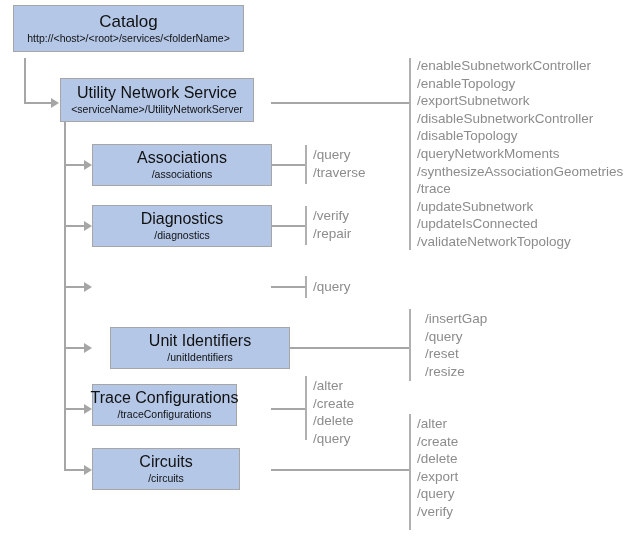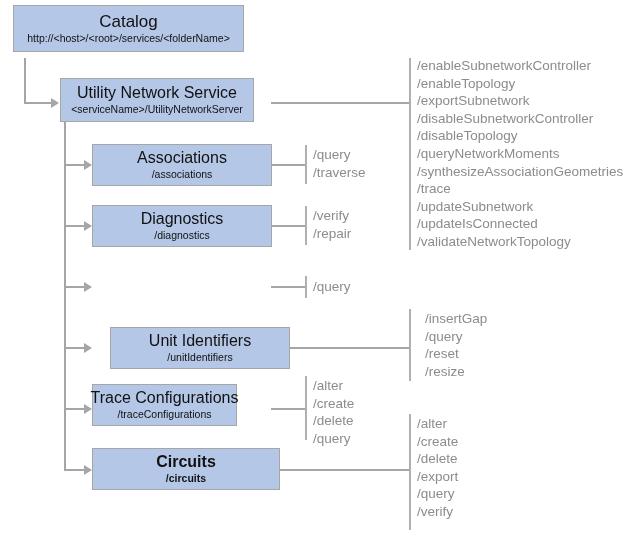--- a/index.html
+++ b/index.html
@@ -95,21 +95,21 @@
   <div class="node" style="left:92px;top:327px;width:180px;height:42px;margin-left:18px;">
     <div class="title">Unit Identifiers</div>
     <div class="path">/unitIdentifiers</div>
   </div>
 
   <div class="node" style="left:92px;top:384px;width:145px;height:42px;">
     <div class="title">Trace Configurations</div>
     <div class="path">/traceConfigurations</div>
   </div>
 
-  <div class="node" style="left:92px;top:448px;width:188px;height:42px;font-weight:bold;">
+  <div class="node" style="left:92px;top:448px;width:148px;height:42px;">
     <div class="title">Circuits</div>
     <div class="path">/circuits</div>
   </div>
 
   <div class="ops" style="left:417px;top:57px;">
       <div>/enableSubnetworkController</div>
       <div>/enableTopology</div>
       <div>/exportSubnetwork</div>
       <div>/disableSubnetworkController</div>
       <div>/disableTopology</div>

